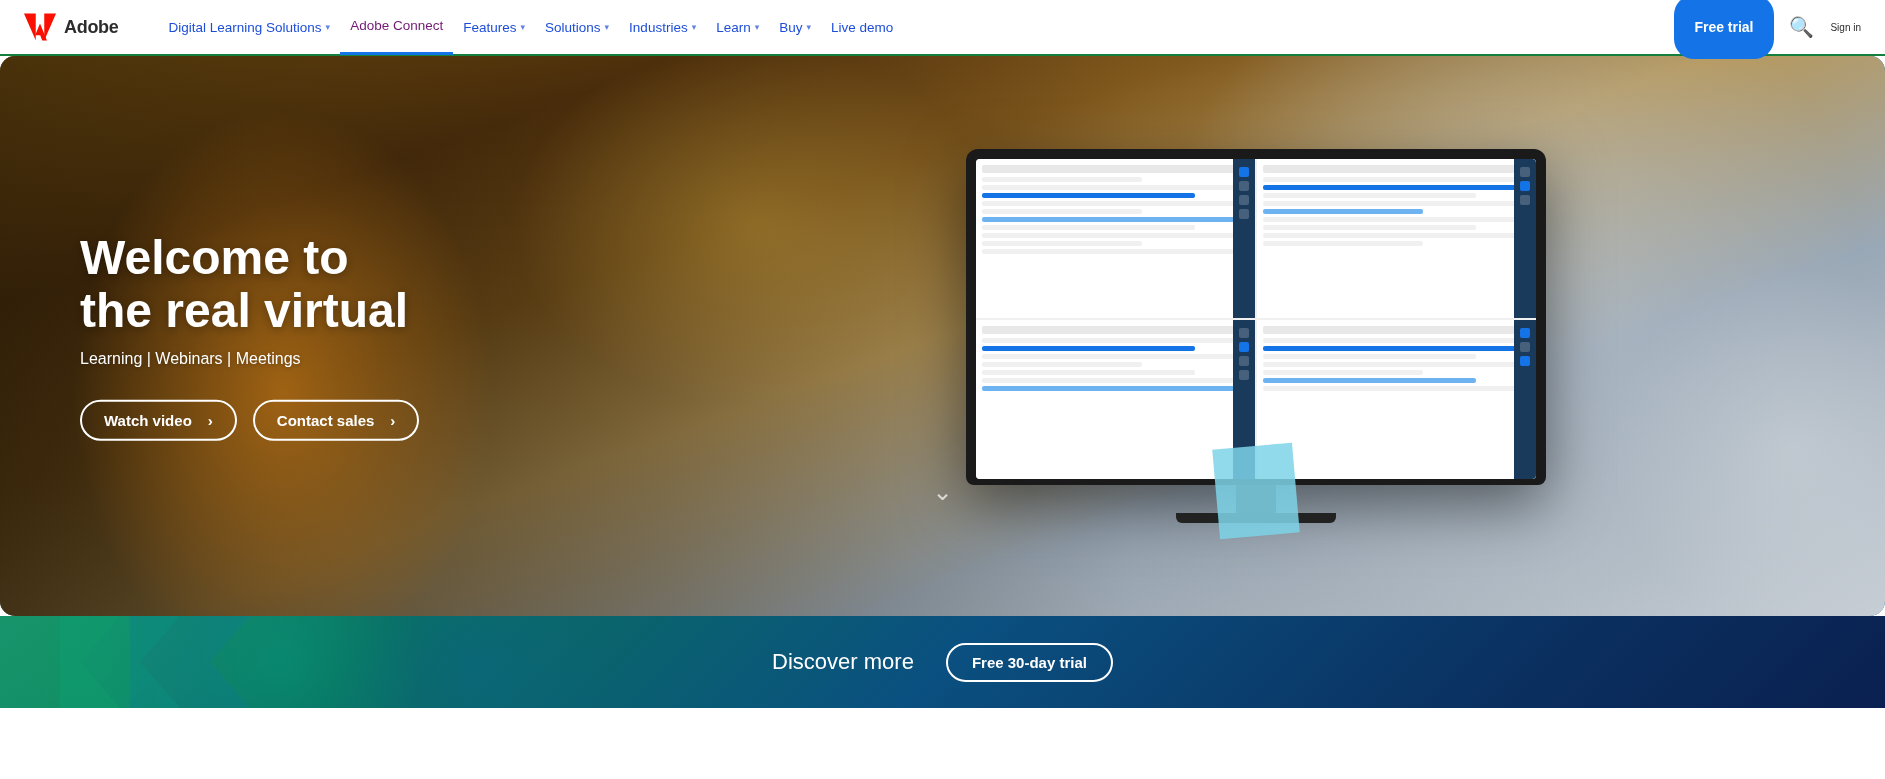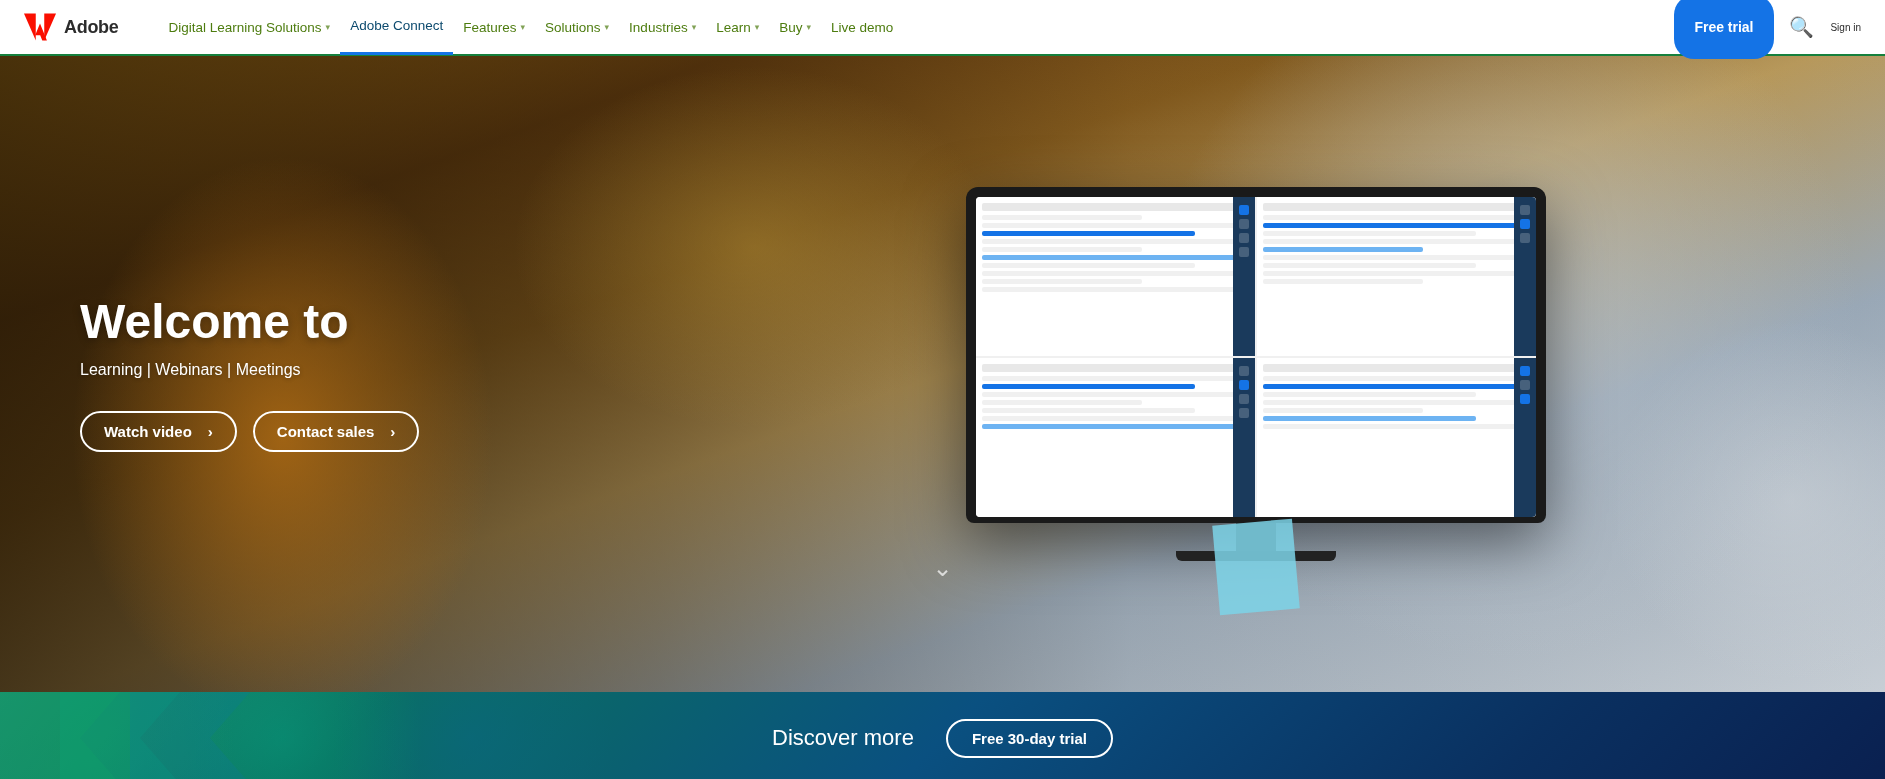--- a/index.html
+++ b/index.html
@@ -36,33 +36,33 @@
       letter-spacing: -0.3px;
     }
     .nav-links {
       display: flex;
       align-items: center;
       gap: 0;
       flex: 1;
     }
     .nav-link {
       font-size: 13.5px;
-      color: #4d7c0f;
+      color: #1d4ed8;
       text-decoration: none;
       padding: 0 10px;
       height: 56px;
       display: flex;
       align-items: center;
       gap: 4px;
       white-space: nowrap;
       cursor: pointer;
     }
     .nav-link.active {
       border-bottom: 3px solid #1473e6;
-      color: #0c4a6e;
+      color: #701a75;
     }
     .nav-link .chevron {
       font-size: 9px;
       opacity: 0.7;
     }
     .nav-right {
       display: flex;
       align-items: center;
       gap: 16px;
       margin-left: auto;
@@ -88,23 +88,24 @@
       font-size: 10px;
       color: #2c2c2c;
       text-decoration: none;
       cursor: pointer;
     }
 
     
     .hero {
       position: relative;
       width: 100%;
-      height: 636px;
+      height: 560px;
       overflow: hidden;
       background: #0369a1;
+      border-radius: 15px;
     }
     .hero-bg {
       position: absolute;
       inset: 0;
       background:
         linear-gradient(
           to right,
           rgba(30,20,5,0.75) 0%,
           rgba(30,20,5,0.4) 35%,
           rgba(30,20,5,0.1) 60%,
@@ -377,20 +378,21 @@
     <a class="nav-sign-in" href="#">Sign in</a>
   </div>
 </nav>
 
 <section class="hero">
   <div class="hero-bg"></div>
 
   <div class="hero-content">
     <h1 class="hero-title">
       <span>Welcome to</span><br>
+      <span>the real virtual</span>
     </h1>
     <p class="hero-subtitle">Learning | Webinars | Meetings</p>
     <div class="hero-buttons">
       <button class="btn-outline-white">
         <span>Watch video</span>
         <span>›</span>
       </button>
       <button class="btn-outline-white">
         <span>Contact sales</span>
         <span>›</span>

